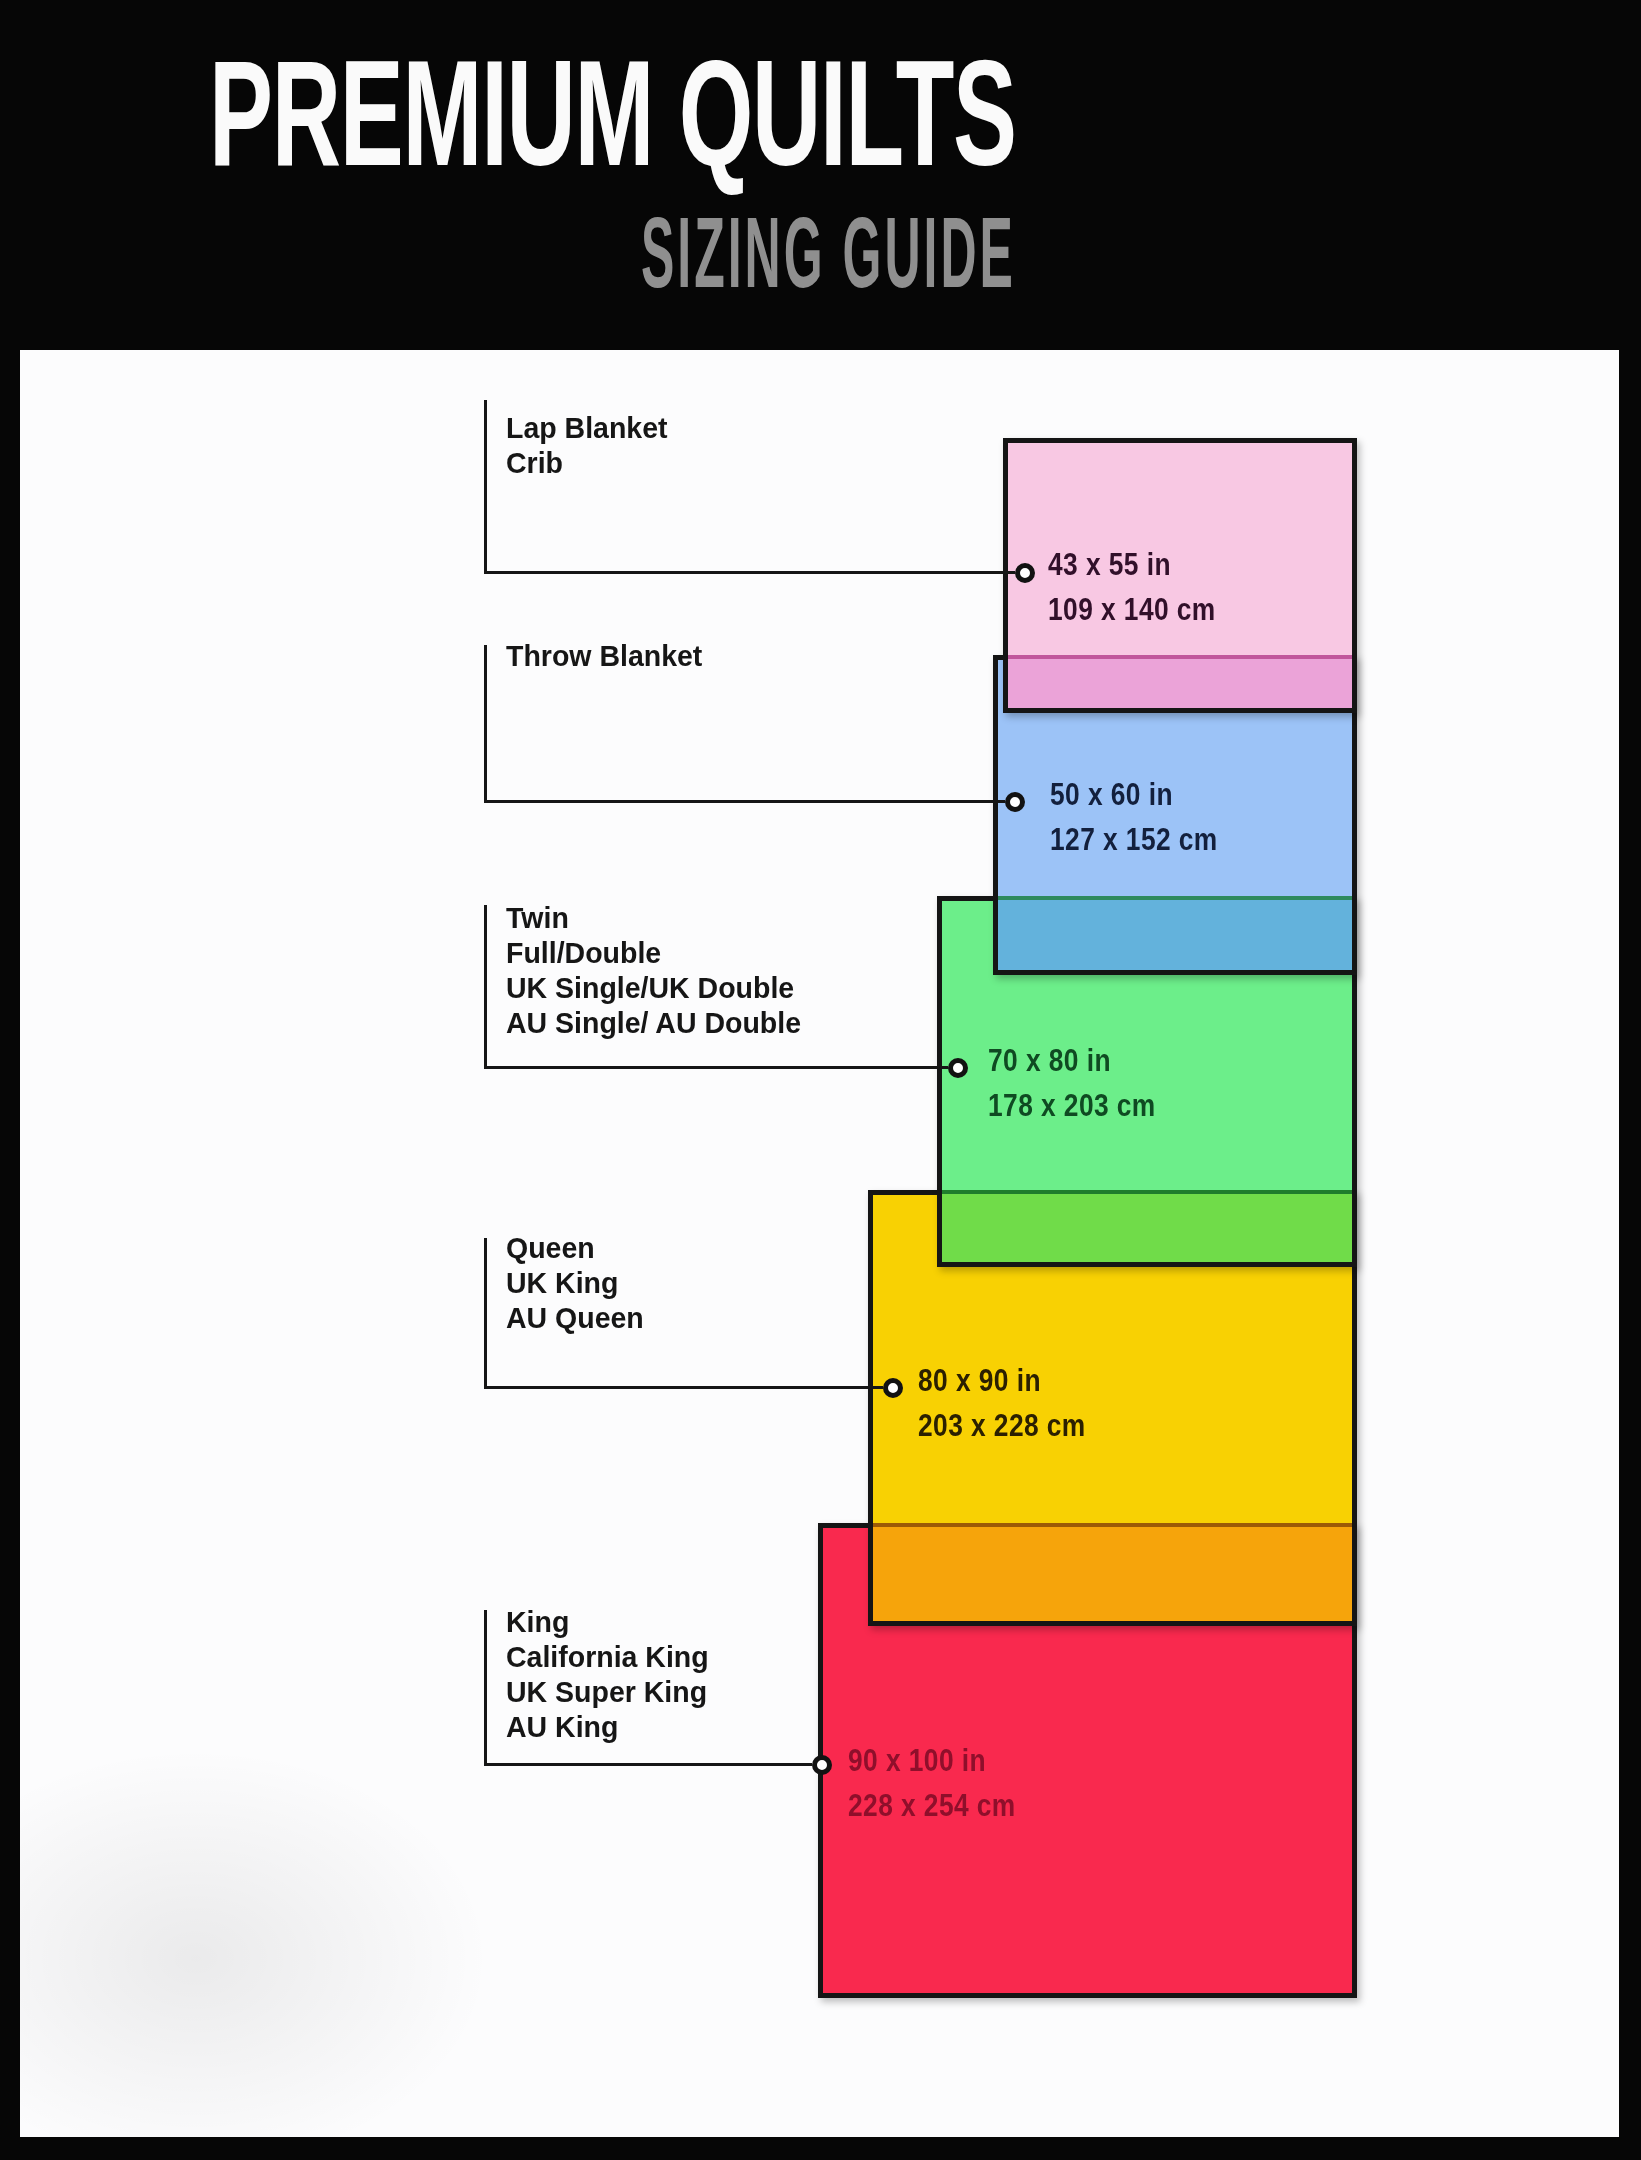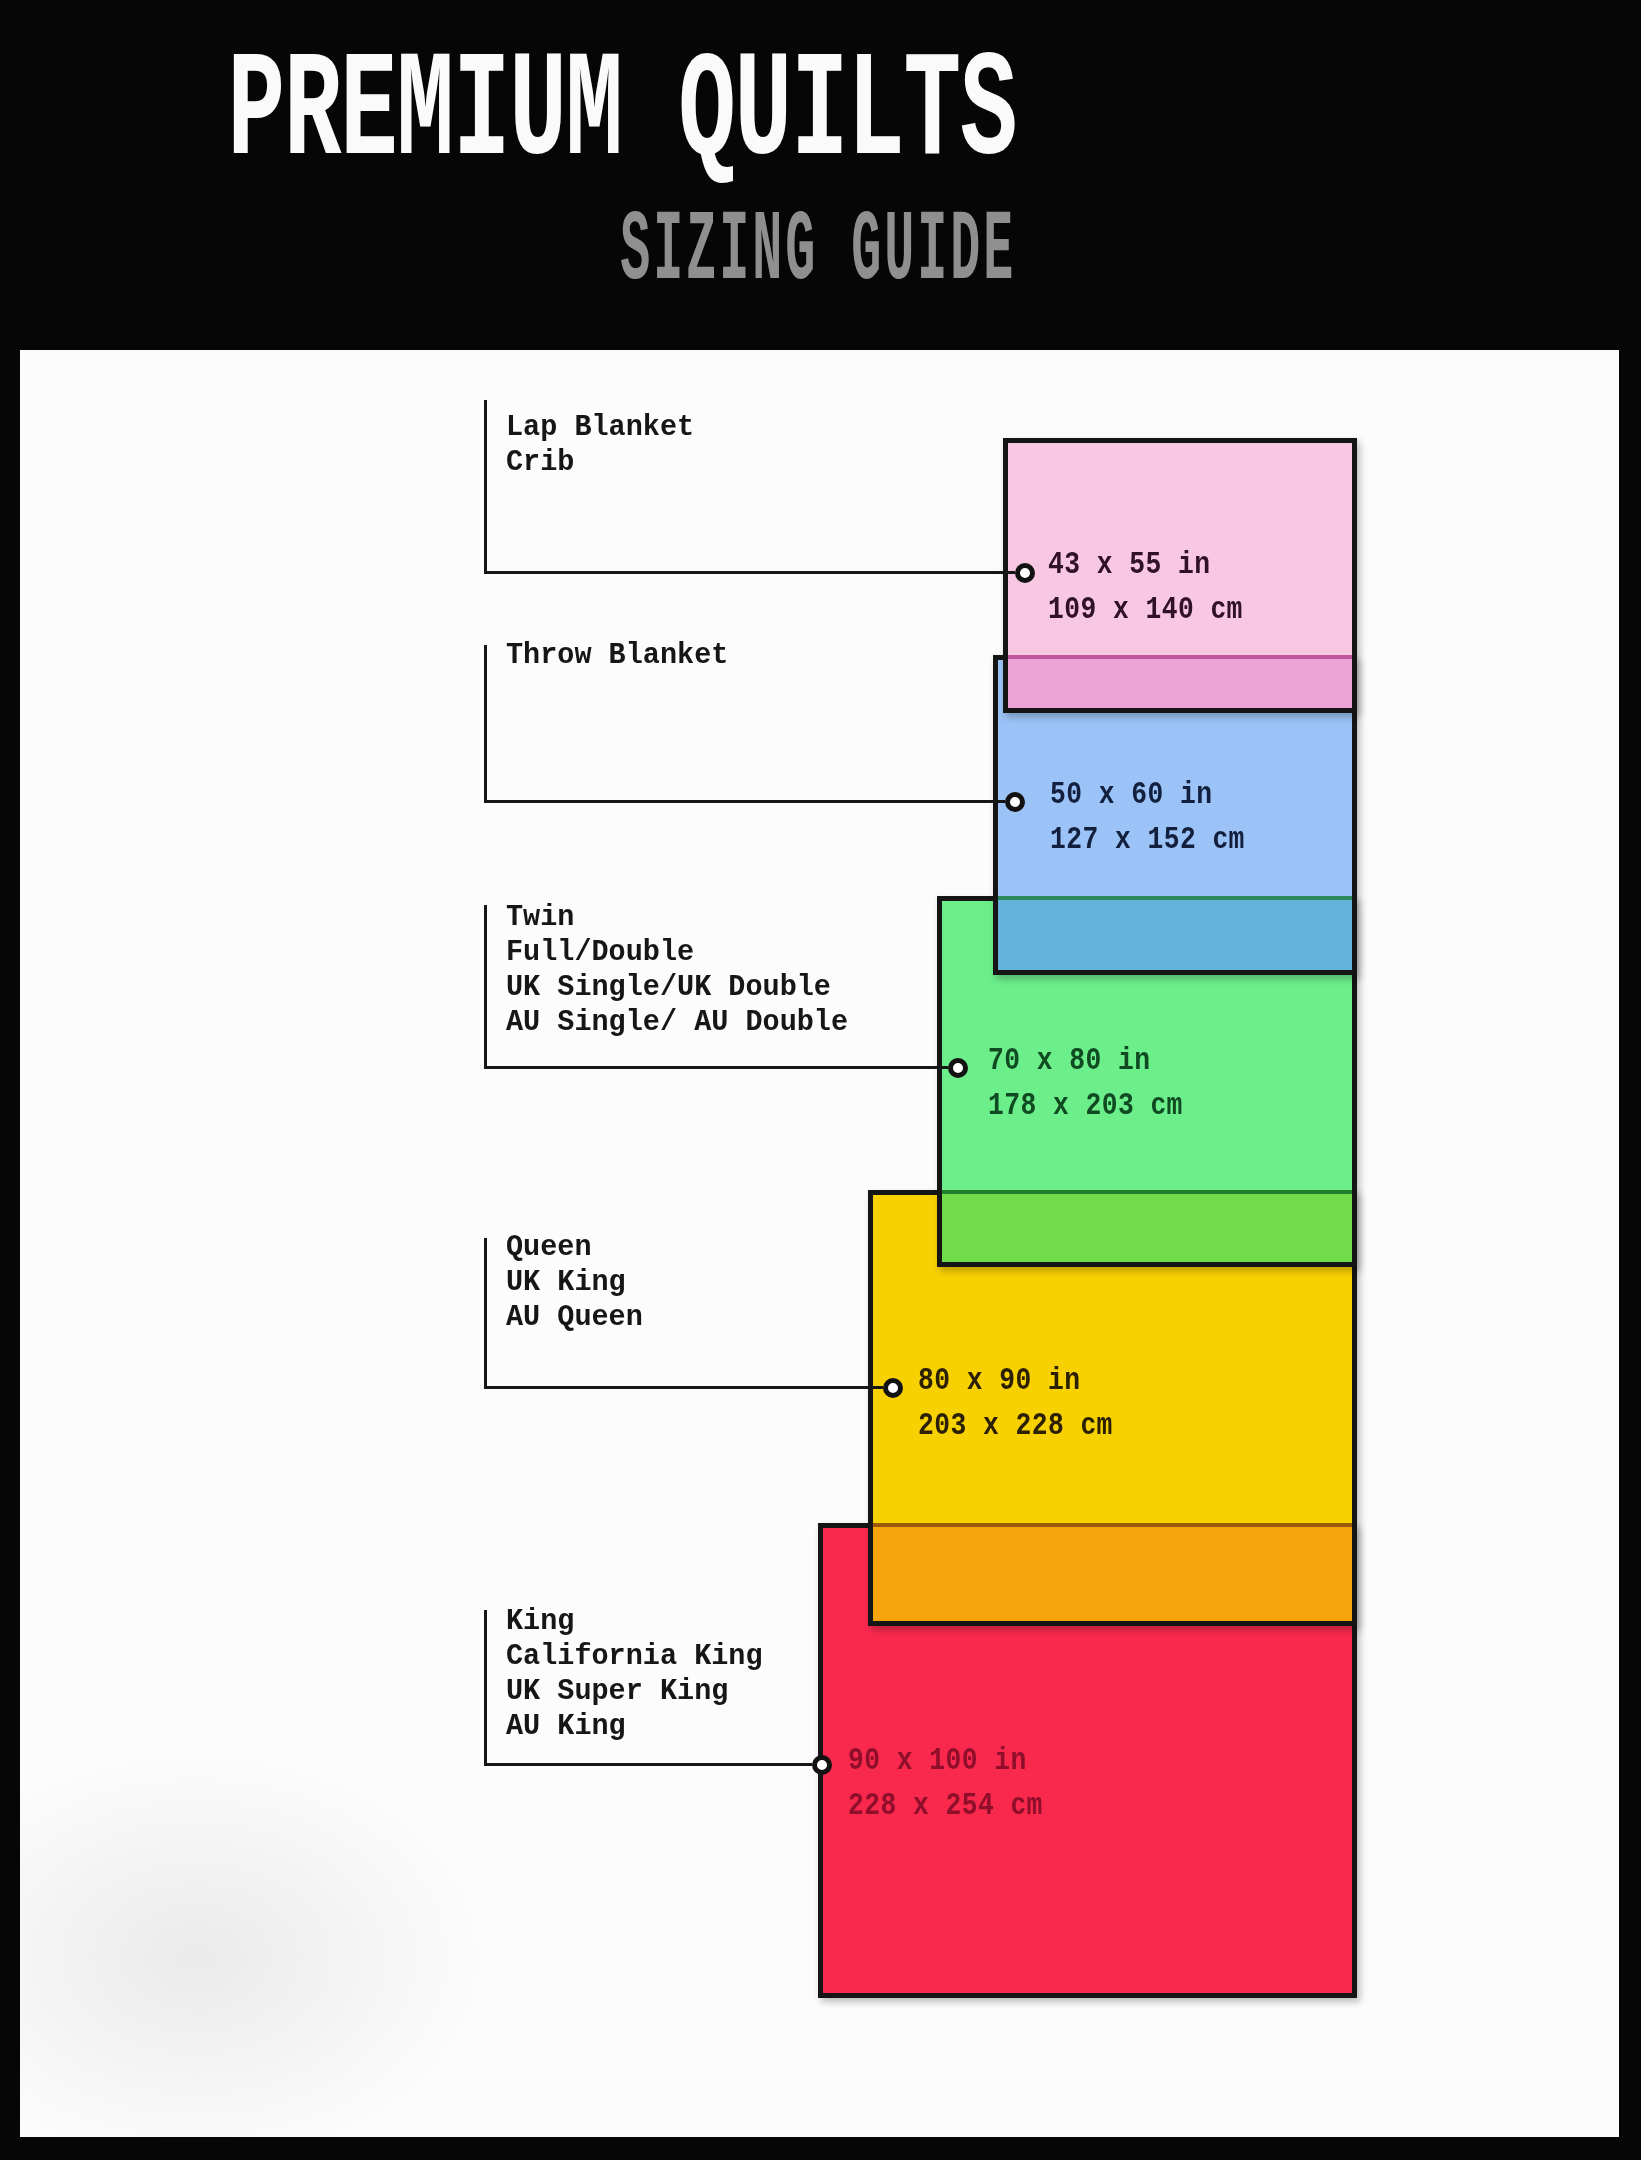--- a/index.html
+++ b/index.html
@@ -1,17 +1,17 @@
 <!DOCTYPE html>
 <html><head>
 <meta charset="utf-8">
 <style>
   html,body{margin:0;padding:0;background:#060606;}
   .poster{position:relative;width:1641px;height:2160px;background:#060606;overflow:hidden;
-          font-family:Liberation Mono, monospace;}
+          font-family:Liberation Sans, sans-serif;}
   
   .header-titles{position:absolute;top:38px;right:625px;text-align:right;}
   .main-title{color:#FAFAFA;font-size:150px;font-weight:800;line-height:150px;white-space:nowrap;
               letter-spacing:-2px;transform:scaleX(0.64);transform-origin:top right;}
   .sub-title{color:#8F8F8F;font-size:100px;font-weight:700;line-height:100px;white-space:nowrap;
              letter-spacing:6px;transform:scaleX(0.50);transform-origin:top right;margin-top:14px;}
   
   .sheet{position:absolute;left:20px;top:350px;width:1599px;height:1787px;background:#FCFCFD;}
   .sheet::after{content:"";position:absolute;inset:0;pointer-events:none;
       background:radial-gradient(ellipse 420px 300px at 11% 90%, rgba(0,0,0,0.07), rgba(0,0,0,0) 70%);}

